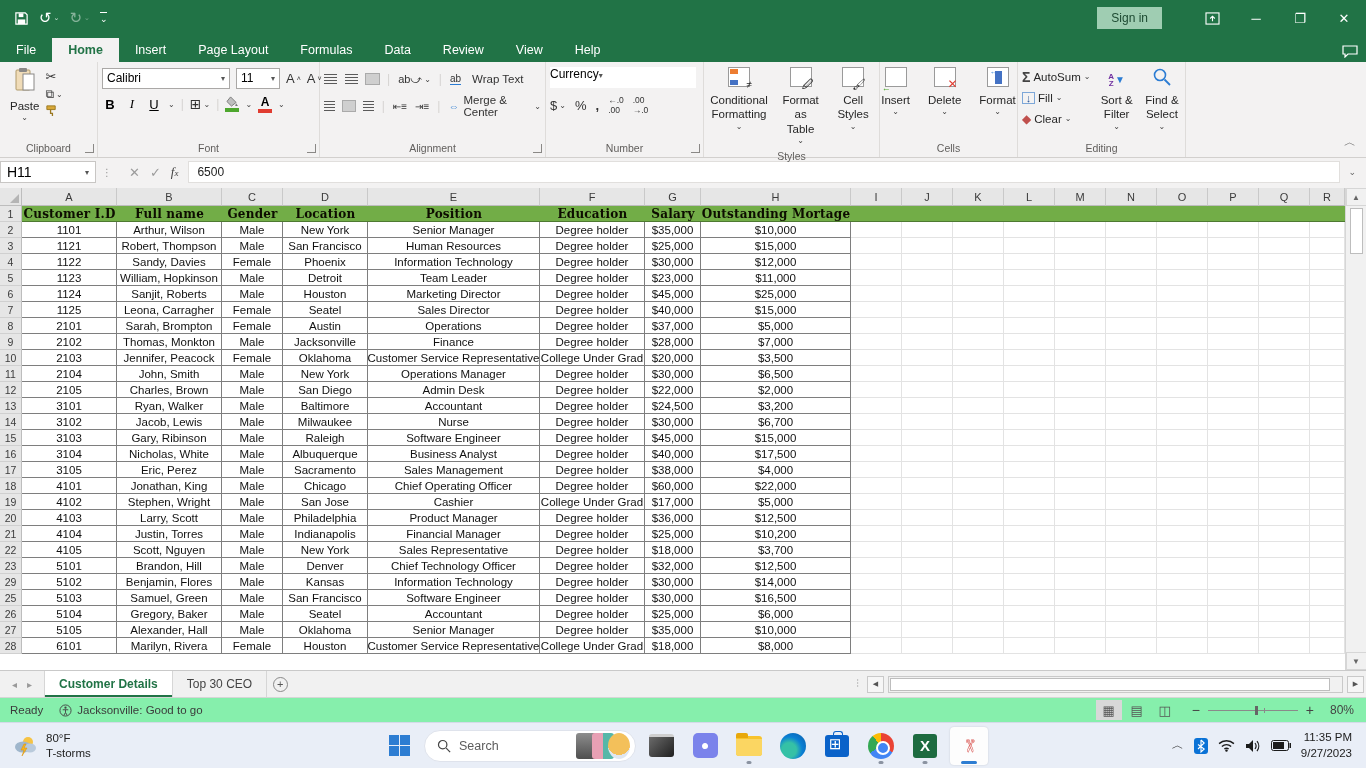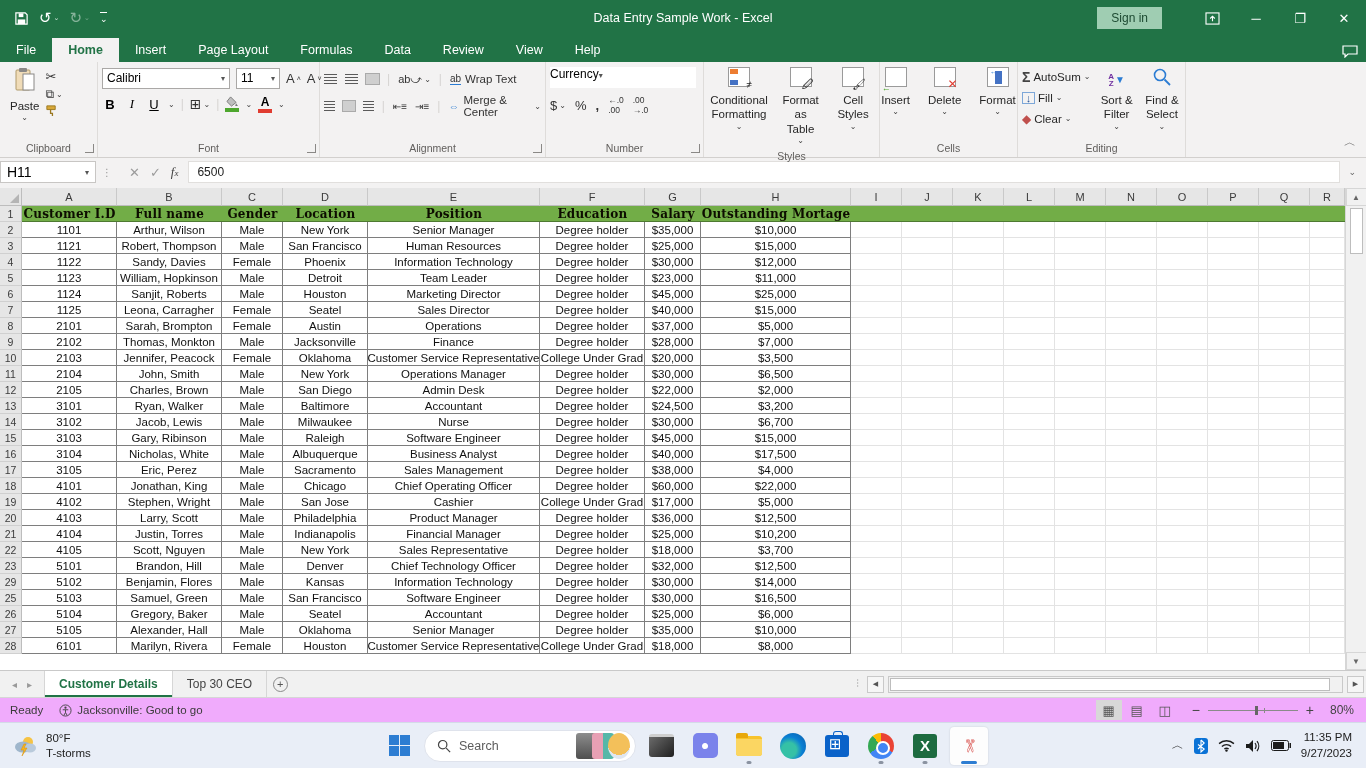--- a/index.html
+++ b/index.html
@@ -100,21 +100,21 @@
   .sheettab.active { background:#fff; color:#217346; font-weight:bold; border-top:none; box-shadow:inset 0 -2px 0 #217346; border-left:1px solid #d6d6d6; }
   .addsheet { width:26px; display:flex; align-items:center; justify-content:center; color:#666; }
   .addsheet .circ { width:15px; height:15px; border:1px solid #8a8a8a; border-radius:50%; display:flex; align-items:center; justify-content:center; font-size:11px; line-height:1; color:#555; }
   .hscroll-zone { margin-left:auto; display:flex; align-items:center; gap:4px; padding-right:2px; }
   .hdots { color:#9a9a9a; font-size:9px; letter-spacing:2px; transform:rotate(90deg); }
   .harrow { width:17px; height:17px; border:1px solid #c9c9c9; background:#f6f6f6; display:flex; align-items:center; justify-content:center; font-size:7px; color:#555; }
   .htrack { width:455px; height:17px; background:#f1f1f1; border:1px solid #c9c9c9; position:relative; }
   .hthumb { position:absolute; left:1px; top:1px; bottom:1px; width:440px; background:#fff; border:1px solid #bdbdbd; }
 
   
-  .statusbar { height:25px; background:#f0abfc; border-top:1px solid #d6d6d6; display:flex; align-items:center; font-size:11.5px; color:#3b3b3b; flex:0 0 auto;justify-content:space-between; }
+  .statusbar { height:25px; background:#86efac; border-top:1px solid #d6d6d6; display:flex; align-items:center; font-size:11.5px; color:#3b3b3b; flex:0 0 auto;justify-content:space-between; }
   .statusbar .ready { padding:0 16px 0 10px; }
   .acc { display:flex; align-items:center; gap:5px; }
   .sb-right { margin-left:auto; display:flex; align-items:center; gap:14px; padding-right:12px; }
   .viewbtns { display:flex; align-items:center; gap:2px; }
   .vbtn { width:26px; height:20px; display:flex; align-items:center; justify-content:center; font-size:13px; color:#555; }
   .vbtn.sel { background:#d8d8d8; }
   .zoomctl { display:flex; align-items:center; gap:8px; color:#444; }
   .ztrack { width:90px; height:1px; background:#8a8a8a; position:relative; }
   .zthumb { position:absolute; left:52%; top:-4px; width:3px; height:9px; background:#666; }
   .ztick { position:absolute; left:62%; top:-2px; width:1px; height:5px; background:#8a8a8a; }
@@ -162,21 +162,20 @@
       <svg width="15" height="15" viewBox="0 0 16 16">
           <path d="M2 2h10l2 2v10H2z" fill="none" stroke="#fff" stroke-width="1.3"></path>
           <rect x="5" y="2.5" width="5" height="4" fill="#fff"></rect>
           <rect x="4" y="9" width="8" height="5" fill="#fff"></rect>
         </svg>
     </span>
     <span class="qbtn">↺<span class="mini">⌄</span></span>
     <span class="qbtn dim">↻<span class="mini">⌄</span></span>
     <span class="qbtn" style="border-top:1px solid #fff; font-size:9px; padding-top:1px;">⌄</span>
   </div>
-  <div class="win-title">Data Entry Sample Work  -  Excel</div>
   <div class="tb-right">
     <div class="signin">Sign in</div>
     <div class="wc ribbon-disp">
       <svg width="15" height="13" viewBox="0 0 16 14">
           <rect x="1" y="1" width="14" height="12" fill="none" stroke="#fff" stroke-width="1.2"></rect>
           <path d="M8 10V5 M5.5 7L8 4.5 10.5 7" stroke="#fff" stroke-width="1.2" fill="none"></path>
         </svg>
     </div>
     <div class="wc">─</div>
     <div class="wc">❐</div>
@@ -274,21 +273,21 @@
 
   <div class="rgroup" style="width:226px;">
     <div class="rgroup-body" style="flex-direction:column; gap:5px; padding-top:3px;">
       <div class="smallrow" style="gap:8px;">
         <span class="lines-ic"></span>
         <span class="lines-ic"></span>
         <span class="lines-ic algn-sel"></span>
         <span style="color:#d6d4d2;">|</span>
         <span class="sbtn" style="font-size:11px;">ab⤻ <span class="caret">⌄</span></span>
         <span style="color:#d6d4d2;">|</span>
-        <span class="sbtn" style="font-size:11.5px; gap:4px;">
+        <span class="sbtn" style="font-size:11.5px; gap:11px;">
             <span style="font-size:10px; border-bottom:1px solid #2b7cd3;">ab</span>
             <span>Wrap Text</span>
           </span>
       </div>
       <div class="smallrow" style="gap:8px;">
         <span class="lines-ic"></span>
         <span class="lines-ic algn-sel"></span>
         <span class="lines-ic"></span>
         <span style="color:#d6d4d2;">|</span>
         <span class="sbtn" style="font-size:10px;">⇤≡</span>

